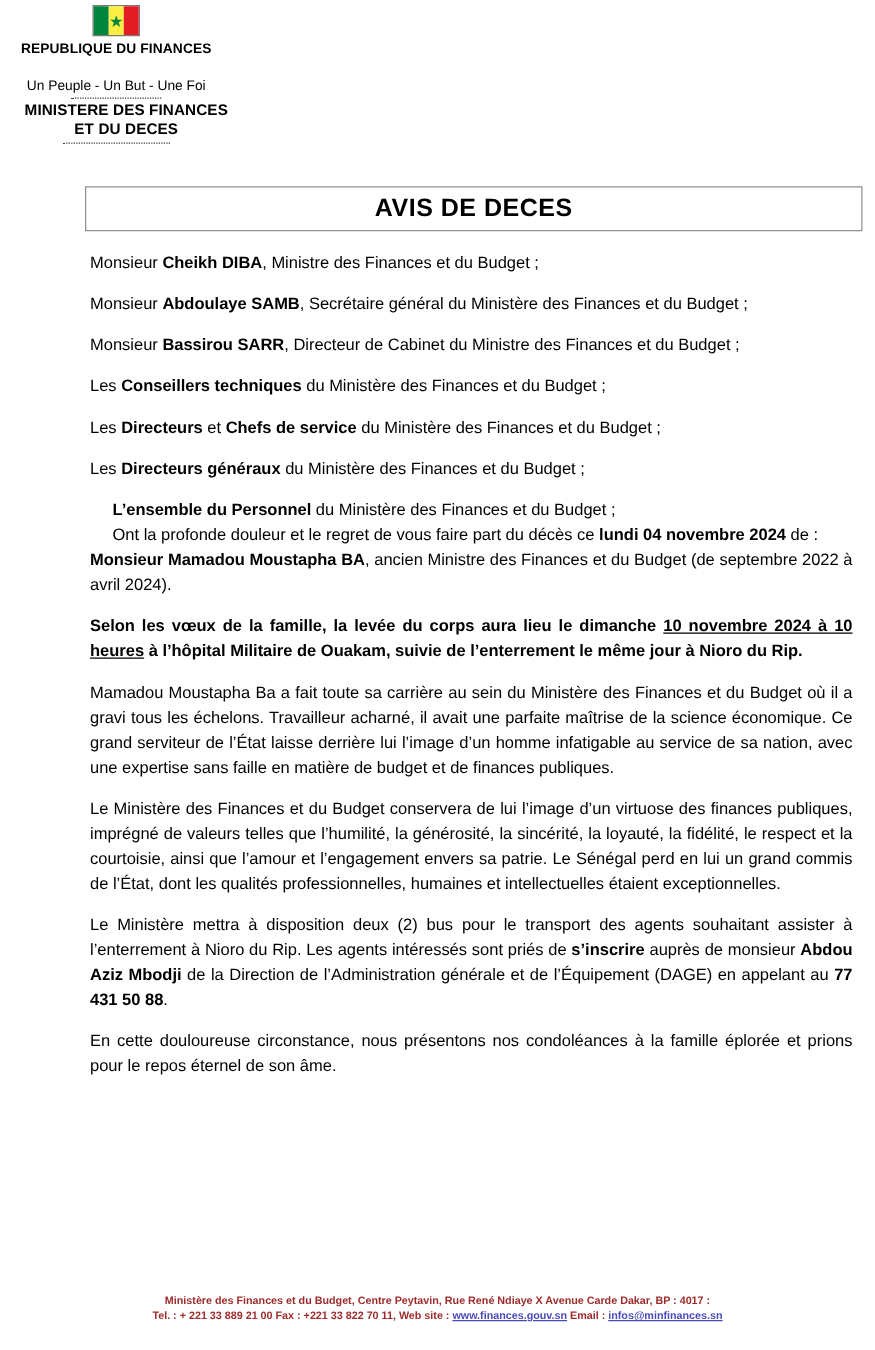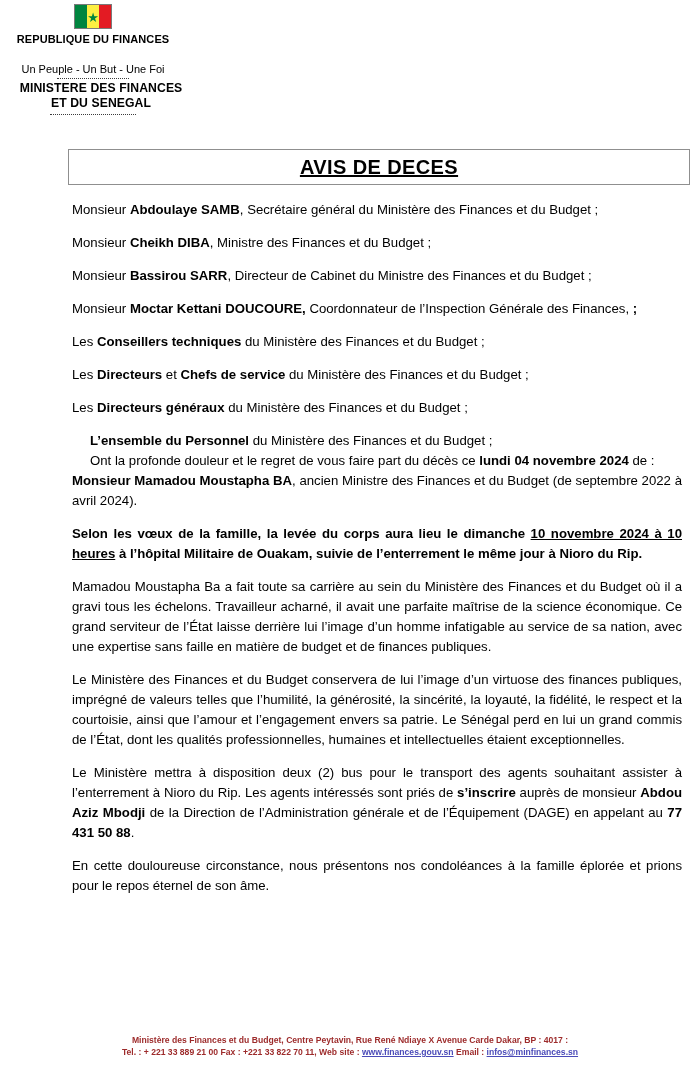--- a/index.html
+++ b/index.html
@@ -77,21 +77,20 @@
     position: absolute;
     left: 68px;
     top: 149px;
     width: 622px;
     height: 36px;
     border: 1.5px solid #8f8f8f;
     box-sizing: border-box;
     display: flex;
     align-items: center;
     justify-content: center;
-    text-decoration: underline;
   }
   .title-box .title-text {
     font-size: 20px;
     font-weight: bold;
     letter-spacing: 0.4px;
   }
 
   
   .doc-body {
     position: absolute;
@@ -136,45 +135,42 @@
   <div class="flag">
     <div class="band" style="background:#00853f;"></div>
     <div class="band" style="background:#fdef42;"></div>
     <div class="band" style="background:#e31b23;"></div>
     <div class="star">★</div>
   </div>
   <div class="rep-title">REPUBLIQUE DU FINANCES</div>
   <div class="rep-motto">Un Peuple - Un But - Une Foi</div>
   <div class="dot-sep"></div>
   <div class="min-title">MINISTERE DES FINANCES</div>
-  <div class="min-title">ET DU SENEGAL</div>
+  <div class="min-title">ET DU DECES</div>
   <div class="dot-sep wide"></div>
 </div>
 
 <div class="title-box">
   <span class="title-text">AVIS DE DECES</span>
 </div>
 
 <div class="doc-body">
 
   <p>
+    <span>Monsieur </span><b>Cheikh DIBA</b><span>, Ministre des Finances et du Budget ;</span>
+  </p>
+
+  <p>
     <span>Monsieur </span><b>Abdoulaye SAMB</b><span>, Secrétaire général du Ministère des Finances et du Budget ;</span>
   </p>
 
   <p>
-    <span>Monsieur </span><b>Cheikh DIBA</b><span>, Ministre des Finances et du Budget ;</span>
-  </p>
-
-  <p>
     <span>Monsieur </span><b>Bassirou SARR</b><span>, Directeur de Cabinet du Ministre des Finances et du Budget ;</span>
   </p>
 
-  <p>
-    <span>Monsieur </span><b>Moctar Kettani DOUCOURE,</b><span> Coordonnateur de l’Inspection Générale des Finances, </span><b>;</b>
-  </p>
 
   <p>
     <span>Les </span><b>Conseillers techniques</b><span> du Ministère des Finances et du Budget ;</span>
   </p>
 
   <p>
     <span>Les </span><b>Directeurs</b><span> et </span><b>Chefs de service</b><span> du Ministère des Finances et du Budget ;</span>
   </p>
 
   <p>

